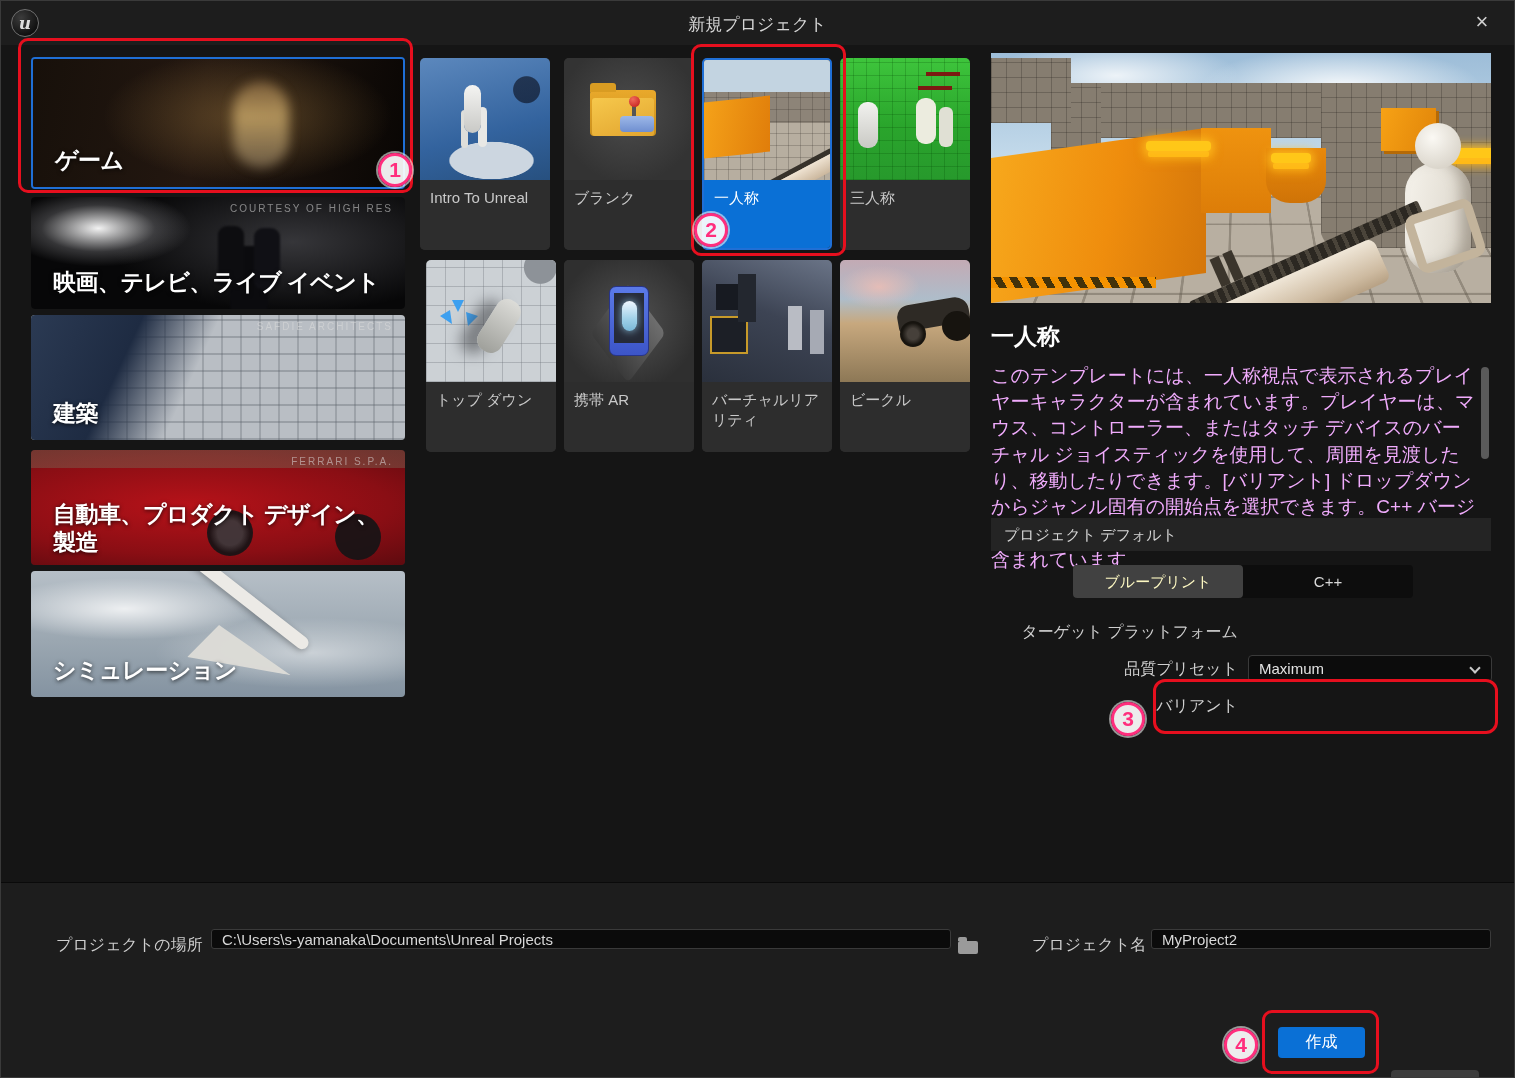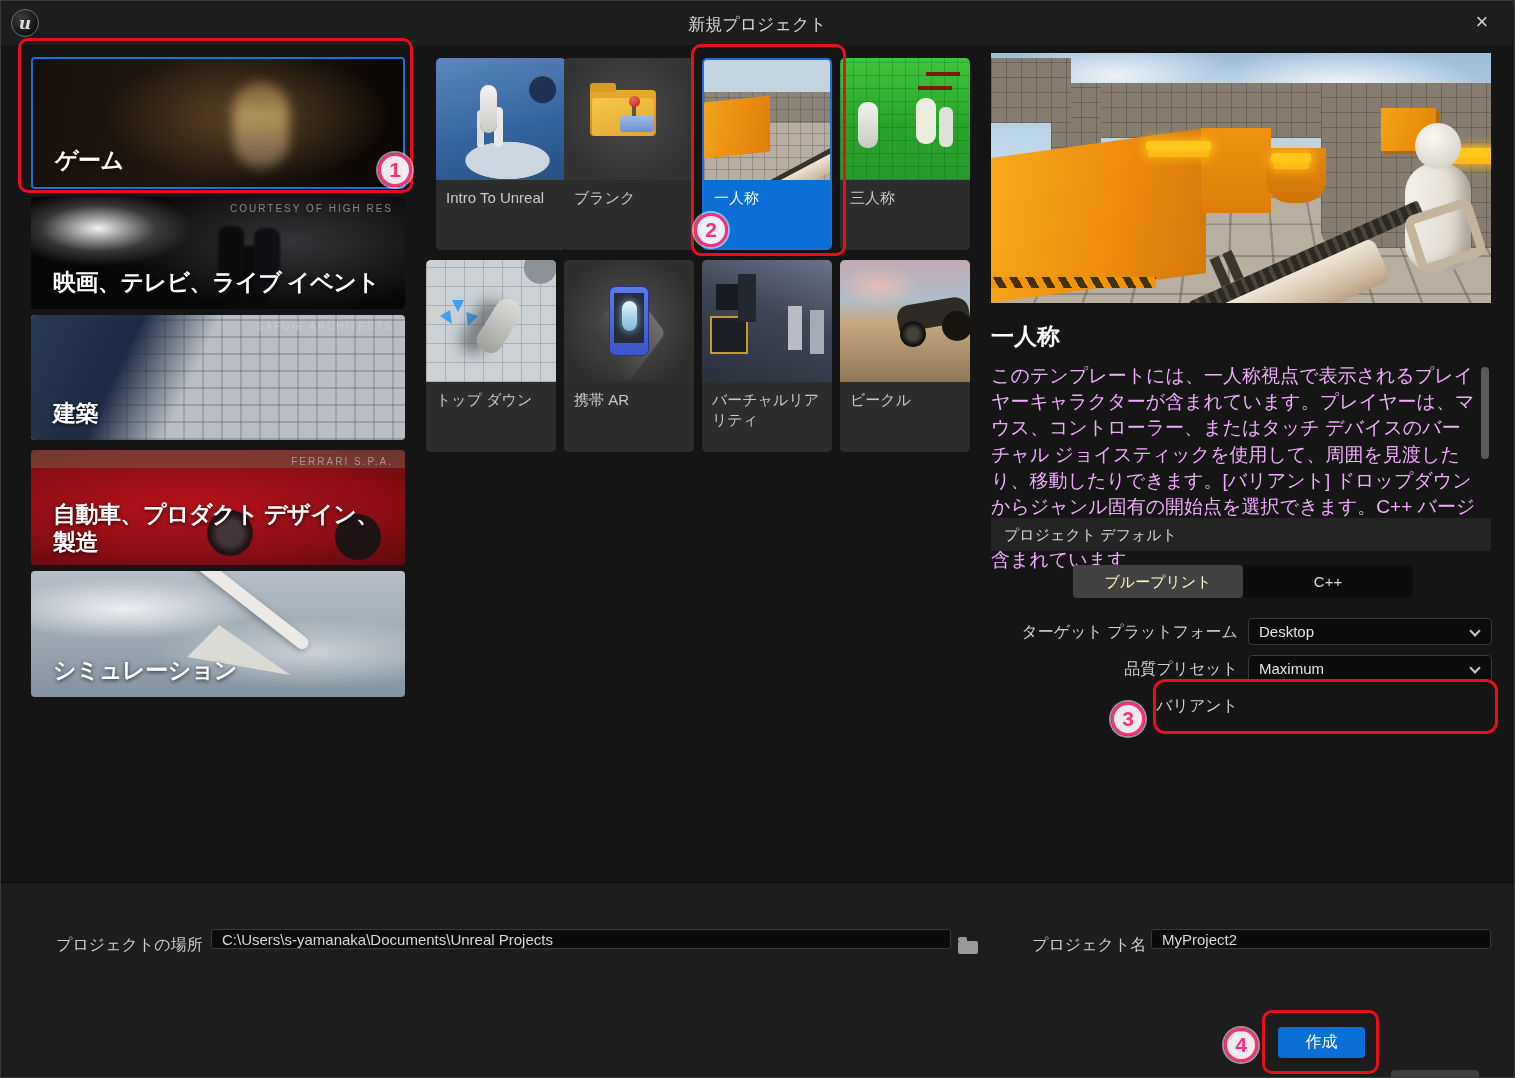--- a/index.html
+++ b/index.html
@@ -222,21 +222,21 @@
   <div class="cat-tile" style="top:449px;height:115px;">
     <div class="cat-thumb t-auto"></div>
     <span class="credit">FERRARI S.P.A.</span>
     <span class="cat-label" style="bottom:8px;">自動車、プロダクト デザイン、製造</span>
   </div>
   <div class="cat-tile" style="top:570px;height:126px;">
     <div class="cat-thumb t-sim"></div>
     <span class="cat-label">シミュレーション</span>
   </div>
 
-  <div class="tpl-tile" style="left:435px;top:57px;">
+  <div class="tpl-tile" style="left:419px;top:57px;">
     <div class="tpl-thumb th-intro"></div>
     <div class="tpl-label">Intro To Unreal</div>
   </div>
   <div class="tpl-tile" style="left:563px;top:57px;">
     <div class="tpl-thumb th-blank">
       <i class="folder"></i>
       <i class="joy"></i>
     </div>
     <div class="tpl-label">ブランク</div>
   </div>
@@ -305,24 +305,20 @@
   <div class="desc-scroll"></div>
 
   <div class="defaults-bar">プロジェクト デフォルト</div>
 
   <div class="tabs">
     <div class="tab on">ブループリント</div>
     <div class="tab">C++</div>
   </div>
 
   <div class="setting-label" style="top:617px;">ターゲット プラットフォーム</div>
-  <div class="select" style="top:617px;">
-    <span>Desktop</span>
-    <i class="chev"></i>
-  </div>
 
   <div class="setting-label" style="top:654px;">品質プリセット</div>
   <div class="select" style="top:654px;">
     <span>Maximum</span>
     <i class="chev"></i>
   </div>
 
   <div class="setting-label" style="top:691px;">バリアント</div>
 
   <div class="bottombar">

